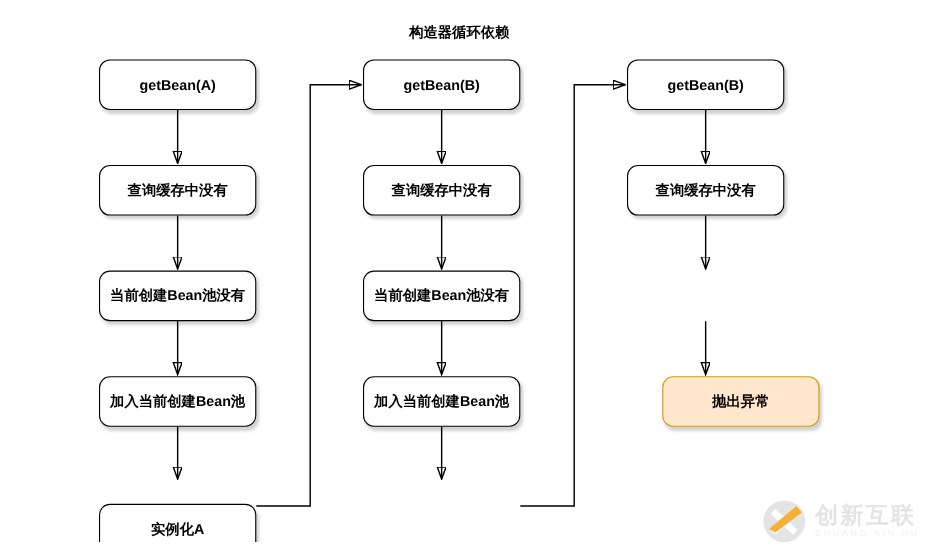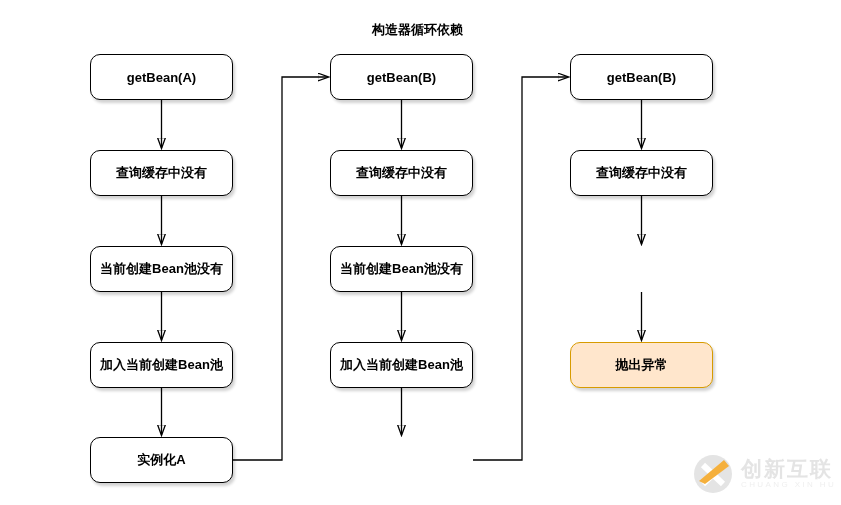--- a/index.html
+++ b/index.html
@@ -44,20 +44,21 @@
     align-items: center;
     justify-content: center;
     font-size: 13px;
     font-weight: bold;
     color: #000000;
     text-align: left;
   }
   .node.highlight {
     background: var(--highlight-fill, #ffe6cc);
     border-color: var(--highlight-stroke, #d79b00);
+    margin-left: 32px;
   }
   .watermark {
     position: absolute;
     left: 693px;
     top: 453px;
     display: flex;
     align-items: center;
     gap: 8px;
     user-select: none;
   }
@@ -107,21 +108,21 @@
     <path d="M641.5 292 V340" marker-end="url(#arrow)"></path>
 
     <path d="M233 460 H282 V77 H328" marker-end="url(#arrow)"></path>
     <path d="M473 460 H522 V77 H568" marker-end="url(#arrow)"></path>
   </svg>
 
   <div class="node" style="left:90px;top:54px">getBean(A)</div>
   <div class="node" style="left:90px;top:150px">查询缓存中没有</div>
   <div class="node" style="left:90px;top:246px">当前创建Bean池没有</div>
   <div class="node" style="left:90px;top:342px">加入当前创建Bean池</div>
-  <div class="node" style="left:90px;top:437px">实例化A</div>
+  <div class="node" style="left:90px;top:458px">实例化A</div>
 
   <div class="node" style="left:330px;top:54px">getBean(B)</div>
   <div class="node" style="left:330px;top:150px">查询缓存中没有</div>
   <div class="node" style="left:330px;top:246px">当前创建Bean池没有</div>
   <div class="node" style="left:330px;top:342px">加入当前创建Bean池</div>
 
   <div class="node" style="left:570px;top:54px">getBean(B)</div>
   <div class="node" style="left:570px;top:150px">查询缓存中没有</div>
   <div class="node highlight" style="left:570px;top:342px">抛出异常</div>
 

